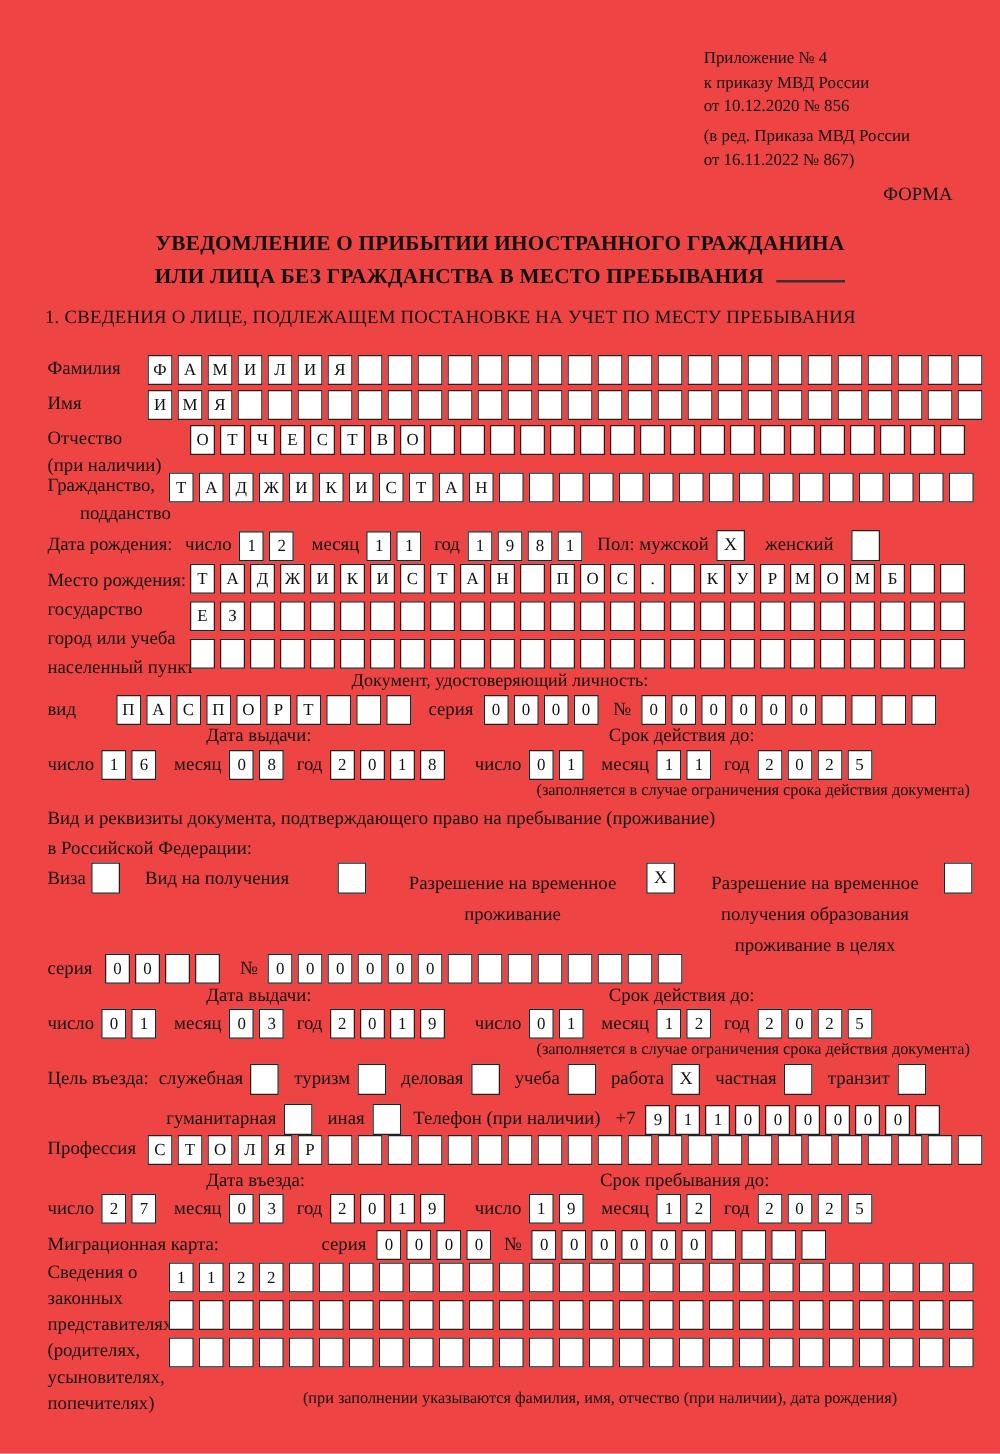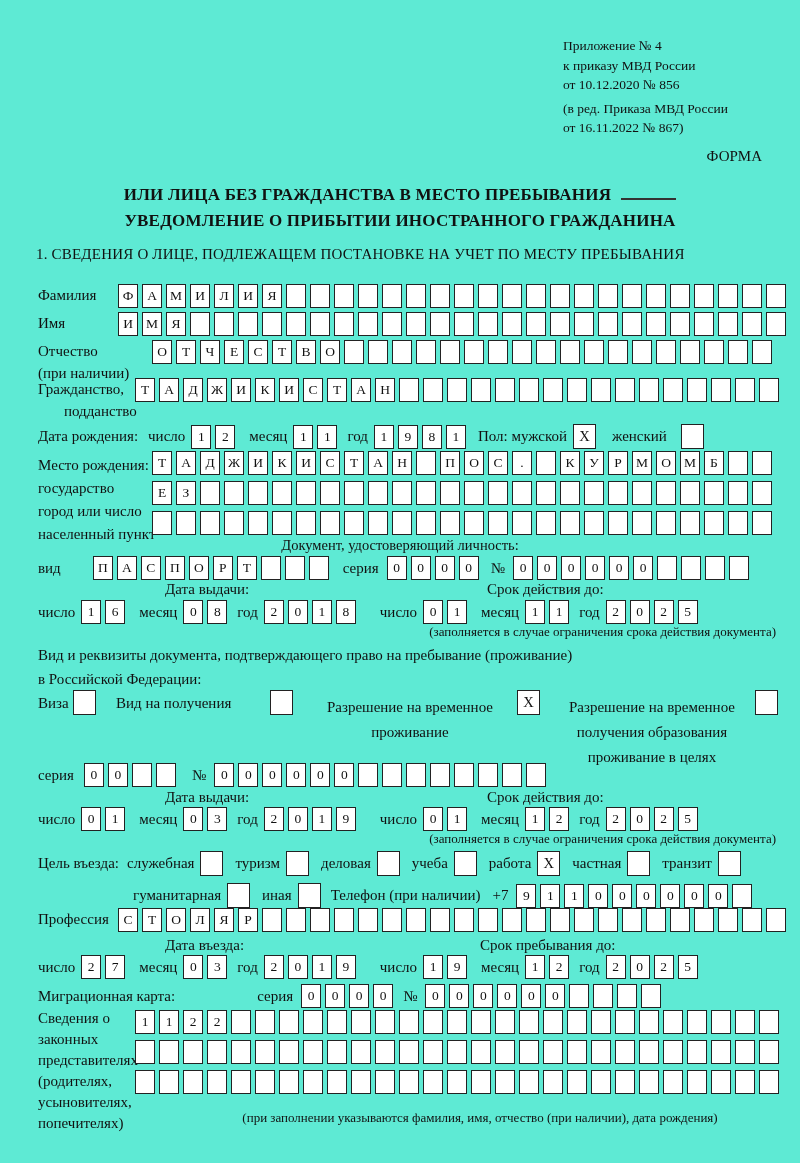--- a/index.html
+++ b/index.html
@@ -1,16 +1,16 @@
 <!DOCTYPE html>
 <html><head>
 <meta charset="utf-8">
 <style>
   html,body{margin:0;padding:0;background:#fff;}
-  .page{position:relative;width:800px;height:1163px;background:#5eead4;overflow:hidden;
+  .page{position:relative;width:800px;height:1163px;background:#ef4444;overflow:hidden;
         font-family:"Liberation Serif","DejaVu Serif",serif;color:#111;}
   .abs{position:absolute;}
   .row{position:absolute;display:flex;align-items:center;}
   .lbl{font-size:15px;white-space:nowrap;}
   .b{font-weight:normal;}
   .sm{font-size:13px;}
   .cells{display:flex;gap:4px;}
   .cell{box-sizing:border-box;width:20px;height:24px;border:1.6px solid #222;
         display:flex;align-items:center;justify-content:center;
         font-size:13.5px;line-height:1;background:#fff;}
@@ -32,22 +32,22 @@
   <div class="abs hdr" style="left:563px;top:36px;">
     <div>Приложение № 4</div>
     <div>к приказу МВД России</div>
     <div>от 10.12.2020 № 856</div>
     <div style="margin-top:4px;">(в ред. Приказа МВД России</div>
     <div>от 16.11.2022 № 867)</div>
   </div>
   <div class="abs b" style="right:38px;top:148px;font-size:15px;">ФОРМА</div>
 
   <div class="abs title" style="left:0;right:0;top:182px;">
+    <div>УВЕДОМЛЕНИЕ О ПРИБЫТИИ ИНОСТРАННОГО ГРАЖДАНИНА</div>
     <div><span>ИЛИ ЛИЦА БЕЗ ГРАЖДАНСТВА В МЕСТО ПРЕБЫВАНИЯ</span><span class="uline"></span></div>
-    <div>УВЕДОМЛЕНИЕ О ПРИБЫТИИ ИНОСТРАННОГО ГРАЖДАНИНА</div>
   </div>
 
   <div class="abs b" style="left:36px;top:246px;font-size:15px;letter-spacing:.2px;white-space:nowrap;">1. СВЕДЕНИЯ О ЛИЦЕ, ПОДЛЕЖАЩЕМ ПОСТАНОВКЕ НА УЧЕТ ПО МЕСТУ ПРЕБЫВАНИЯ</div>
 
   <span class="abs lbl" style="left:38px;top:287px;">Фамилия</span>
   <div class="row" style="left:118px;top:284px;">
     <span class="cells">
         <span class="cell">Ф</span>
         <span class="cell">А</span>
         <span class="cell">М</span>
@@ -201,21 +201,21 @@
       </span>
     <span class="lbl mL12 mR6">Пол: мужской</span>
     <span class="cb">X</span>
     <span class="lbl mL16">женский</span>
     <span class="cb mL14"></span>
   </div>
 
   <div class="abs" style="left:38px;top:454px;font-size:15px;line-height:23px;">
     <div>Место рождения:</div>
     <div>государство</div>
-    <div>город или число</div>
+    <div>город или учеба</div>
     <div>населенный пункт</div>
   </div>
   <div class="row" style="left:152px;top:451px;">
     <span class="cells">
         <span class="cell">Т</span>
         <span class="cell">А</span>
         <span class="cell">Д</span>
         <span class="cell">Ж</span>
         <span class="cell">И</span>
         <span class="cell">К</span>

